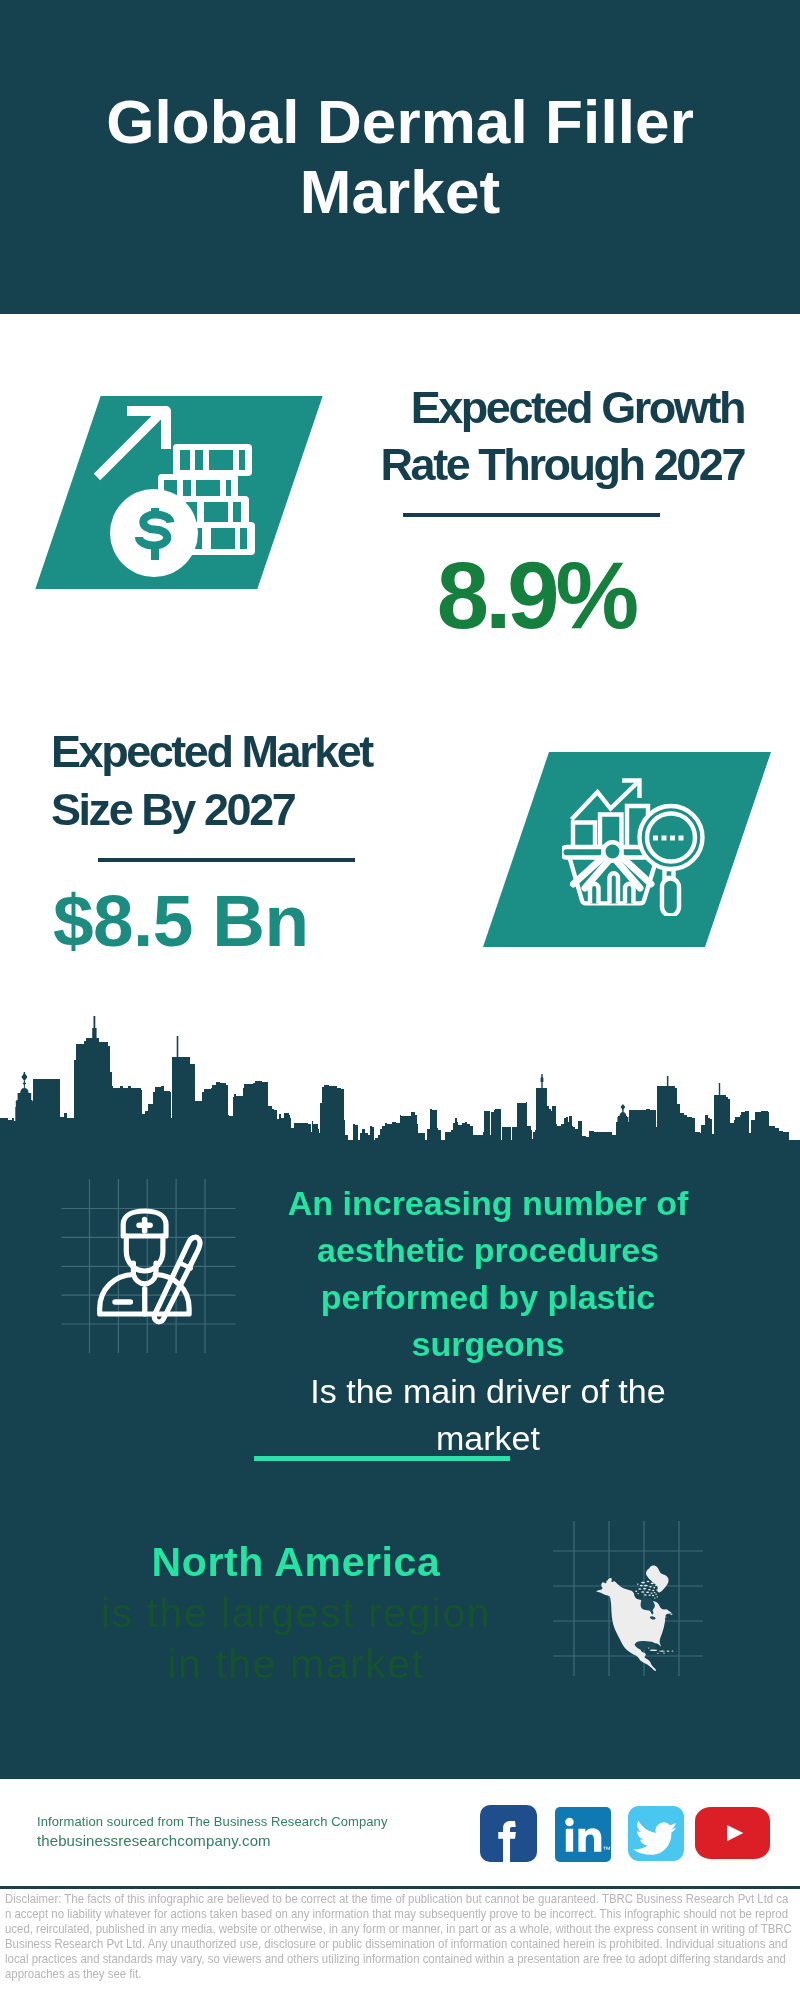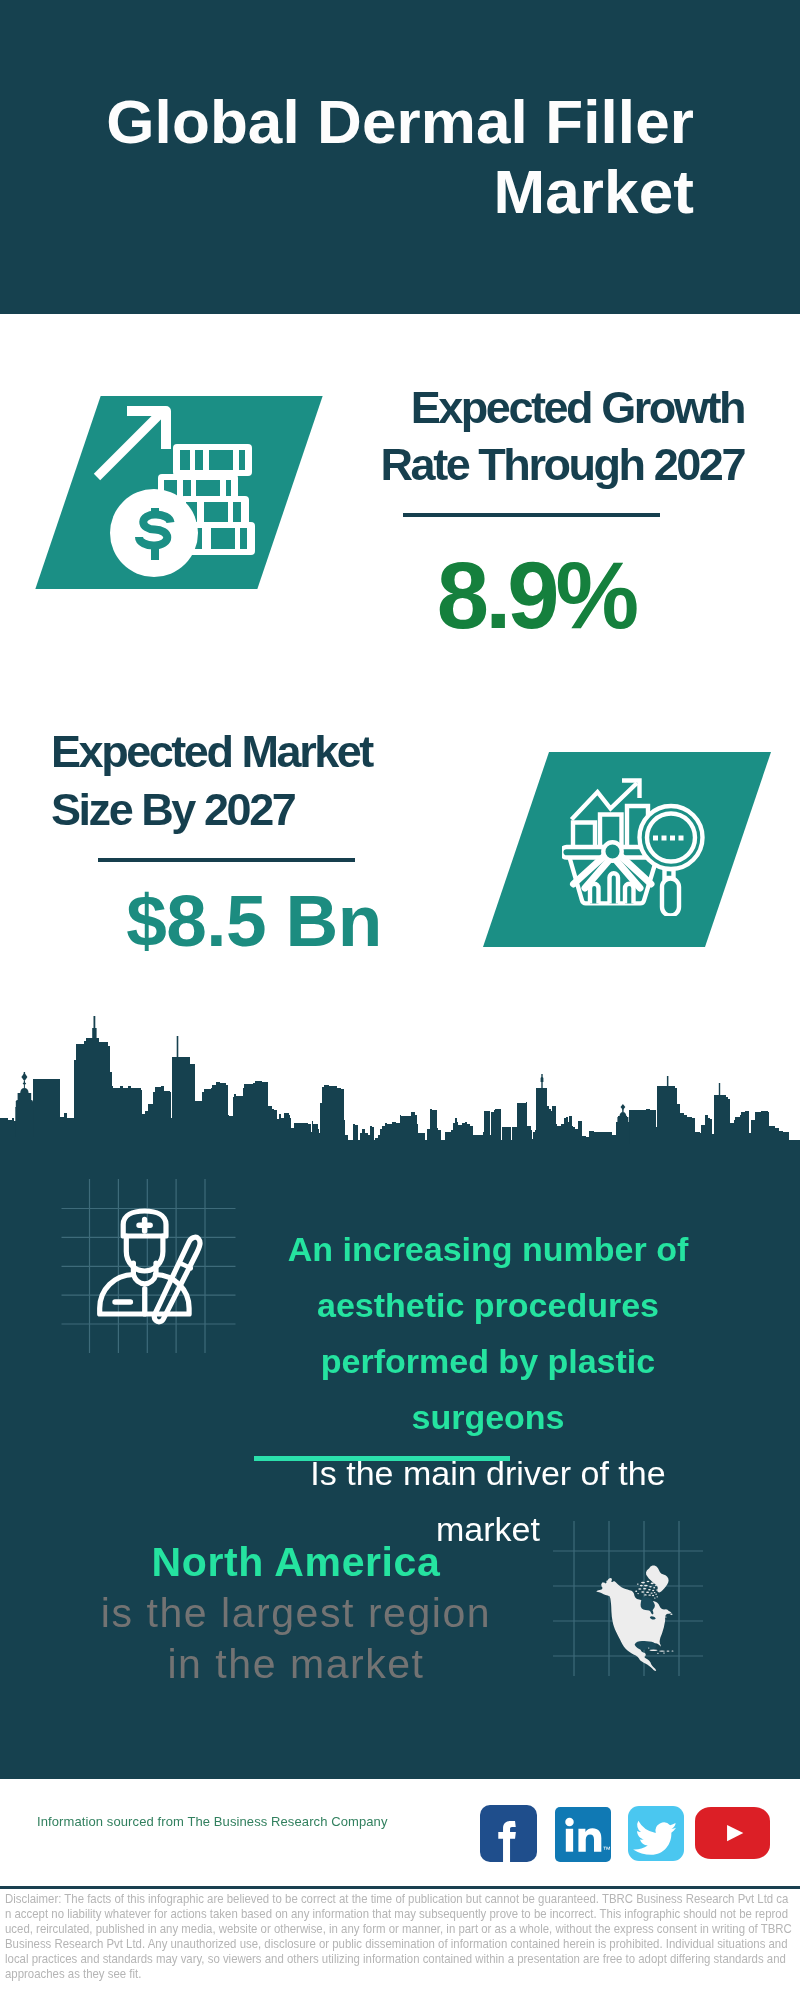--- a/index.html
+++ b/index.html
@@ -1,50 +1,50 @@
 <!DOCTYPE html>
 <html><head>
 <meta charset="utf-8">
 <style>
   * { margin:0; padding:0; box-sizing:border-box; }
   html,body { width:800px; height:2000px; }
   body { font-family:"Liberation Sans", sans-serif; background:#ffffff; overflow:hidden; }
   .page { position:relative; width:800px; height:2000px; background:#fff; }
   .header { position:absolute; left:0; top:0; width:800px; height:314px; background:#16414F; }
-  .title { position:absolute; left:106px; top:87px; width:588px; text-align:right; color:#fdfdfd;
+  .title { position:absolute; left:106px; top:87px; width:588px; text-align:center; color:#fdfdfd;
            font-size:62px; font-weight:bold; line-height:70px; letter-spacing:0.1px; }
 
   
   .para { position:absolute; background:#1B8F85; transform:skewX(-18.7deg); }
   .stat-rule { height:3px; background:#163F4E; }
 
   #para1 { left:68px; top:396px; width:222px; height:193px; }
   #icon-money { position:absolute; left:90px; top:400px; width:170px; height:182px; }
   .s1head { position:absolute; left:336px; top:379px; width:408px;
             color:#163F4E; font-size:45px; font-weight:bold; line-height:57px; text-align:right;
             letter-spacing:-2.45px; }
   .s1rule { position:absolute; left:403px; top:513px; width:257px; height:4px; background:#163F4E; }
   .s1val  { position:absolute; left:340px; top:549px; width:400px; text-align:center;
             color:#15803d; font-size:94px; font-weight:bold; line-height:94px; letter-spacing:-4px; text-indent:-8px; }
 
 
 
 
   .driver-text { position:absolute; left:276px; top:1180px; width:424px; text-align:center;
-                 font-size:34px; line-height:56px;margin-top:41px; }
+                 font-size:34px; line-height:47px; }
   .driver-text .hl { color:#25E3A0; font-weight:bold; }
   .driver-text .rg { color:#FFFFFF; font-weight:normal; }
   .mid-rule { position:absolute; left:254px; top:1456px; width:256px; height:5px; background:#2BE0AC; }
 
   .region-text { position:absolute; left:91px; top:1537px; width:410px; text-align:center;
                  font-size:41px; line-height:50.8px; }
   .region-text .rg { letter-spacing:1.55px; }
   .region-text .hl { letter-spacing:0.6px; }
   .region-text .hl { color:#25E3A0; font-weight:bold;margin-top:17px; }
-  .region-text .rg { color:#737373; font-weight:normal;text-align:center; }
+  .region-text .rg { color:#14532d; font-weight:normal;text-align:center; }
   #na-map { position:absolute; left:594px; top:1562px; width:86px; height:112px; }
   #grid2 { position:absolute; left:548px; top:1516px; width:160px; height:165px; }
   #grid1 { position:absolute; left:55px; top:1172px; width:190px; height:190px; }
   #icon-surgeon { position:absolute; left:96px; top:1206px; width:110px; height:120px; }
 
   .f-src { position:absolute; left:37px; top:1814px; width:520px; color:#32805F;
            font-size:13px; letter-spacing:0.1px; }
   .f-web { position:absolute; left:37px; top:1832px; width:520px; color:#32805F;
            font-size:15px; letter-spacing:0.1px; }
   .soc { position:absolute; display:block; }
@@ -59,21 +59,21 @@
             font-size:12.9px; line-height:15px; text-align:left; word-break:break-all;
             transform:scaleX(0.885); transform-origin:0 0; width:889px; }
   .dark-band { position:absolute; left:0; top:1140px; width:800px; height:639px; background:#16414F; }
   #skyline { position:absolute; left:0; top:1010px; width:800px; height:175px; }
   #para2 { left:516px; top:752px; width:222px; height:195px; }
   #icon-market { position:absolute; left:562px; top:776px; width:150px; height:140px; }
   .s2head { position:absolute; left:51px; top:723px; width:408px;
             color:#163F4E; font-size:45px; font-weight:bold; line-height:58px; 
             letter-spacing:-2.45px; }
   .s2rule { position:absolute; left:98px; top:858px; width:257px; height:4px; background:#163F4E; }
-  .s2val  { position:absolute; left:55px; top:884px; width:400px; text-align:center;
+  .s2val  { position:absolute; left:55px; top:884px; width:400px; 
             color:#1C8C80; font-size:73px; font-weight:bold; line-height:73px; letter-spacing:-0.6px; text-indent:-2px; }
 </style>
 </head>
 <body>
 
 <div class="page">
   <div class="header">
     <div class="title">Global Dermal Filler Market</div>
   </div>
 
@@ -281,20 +281,21 @@
         <ellipse cx="657.9" cy="1653.2" rx="0.8" ry="0.5"></ellipse> 
         <ellipse cx="664.0" cy="1652.9" rx="0.9" ry="0.5"></ellipse> 
         <ellipse cx="648.7" cy="1647.9" rx="0.7" ry="0.5"></ellipse> 
         <ellipse cx="668.4" cy="1612.7" rx="1.4" ry="0.9"></ellipse> 
         <ellipse cx="671.4" cy="1614.3" rx="1.1" ry="0.8"></ellipse> 
         <ellipse cx="665.8" cy="1617.0" rx="0.8" ry="0.6"></ellipse>
       </g>
   </svg>
 
   <div class="f-src">Information sourced from The Business Research Company</div>
+  <div class="f-web">thebusinessresearchcompany.com</div>
 
   <a class="soc" id="soc-fb">
     <svg viewBox="0 0 48 48">
         <path d="M29.5 13.4h-4.1c-3.6 0-6 2.4-6 6.1v3.3h-4v5.6h4V48h5.9V28.4h4.2l0.7-5.6h-4.9v-2.7c0-1 0.6-1.6 1.6-1.6h3.2z" fill="#fff"></path>
       </svg>
   </a>
   <a class="soc" id="soc-li">
     <svg viewBox="0 0 48 48">
       <rect x="9" y="19" width="6.4" height="20" fill="#fff"></rect>
       <circle cx="12.2" cy="13" r="3.7" fill="#fff"></circle>

